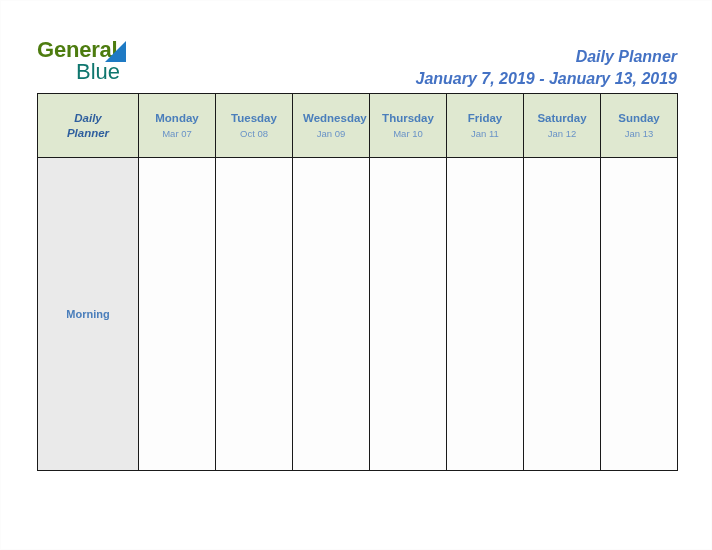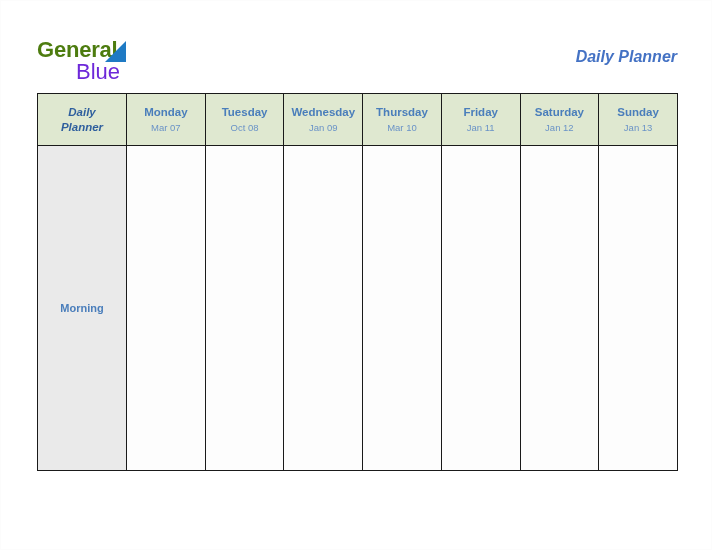--- a/index.html
+++ b/index.html
@@ -59,21 +59,21 @@
     border-top: 0 solid transparent;
     border-left: 21px solid transparent;
     border-bottom: 21px solid #1f7ac4;
   }
   .logo-line2 {
     position: absolute;
     left: 39px;
     top: 22px;
     font-size: 22px;
     font-weight: 500;
-    color: #6d28d9;
+    color: #0f766e;
     line-height: 26px;
     white-space: nowrap;
   }
 
   
   .titles {
     position: absolute;
     right: 36px;
     top: 45px;
     text-align: right;
@@ -100,21 +100,21 @@
     position: absolute;
     left: 36px;
     top: 92px;
     width: 641px;
     height: 378px;
     border-collapse: collapse;
     table-layout: fixed;
   }
   .planner td, .planner th {
     border: 1px solid #1a1a1a;
-    padding: 4px;
+    padding: 10px;
     margin: 0;
     vertical-align: middle;
     text-align: center;
     background: #fdfdfd;
   }
 
   
   .planner thead th {
     background: #dfe8d0;
     height: 43px;
@@ -171,20 +171,21 @@
   <div class="header">
 
     <div class="logo">
       <span class="logo-line1">General</span>
       <span class="logo-tri"></span>
       <span class="logo-line2">Blue</span>
     </div>
 
     <div class="titles">
       <div class="title-main">Daily Planner</div>
+      <div class="title-sub">January 7, 2019 - January 13, 2019</div>
     </div>
 
   </div>
 
   <table class="planner">
     <thead>
       <tr>
         <th class="hdr-corner">
           <span class="corner-l1">Daily</span>
           <span class="corner-l2">Planner</span>

